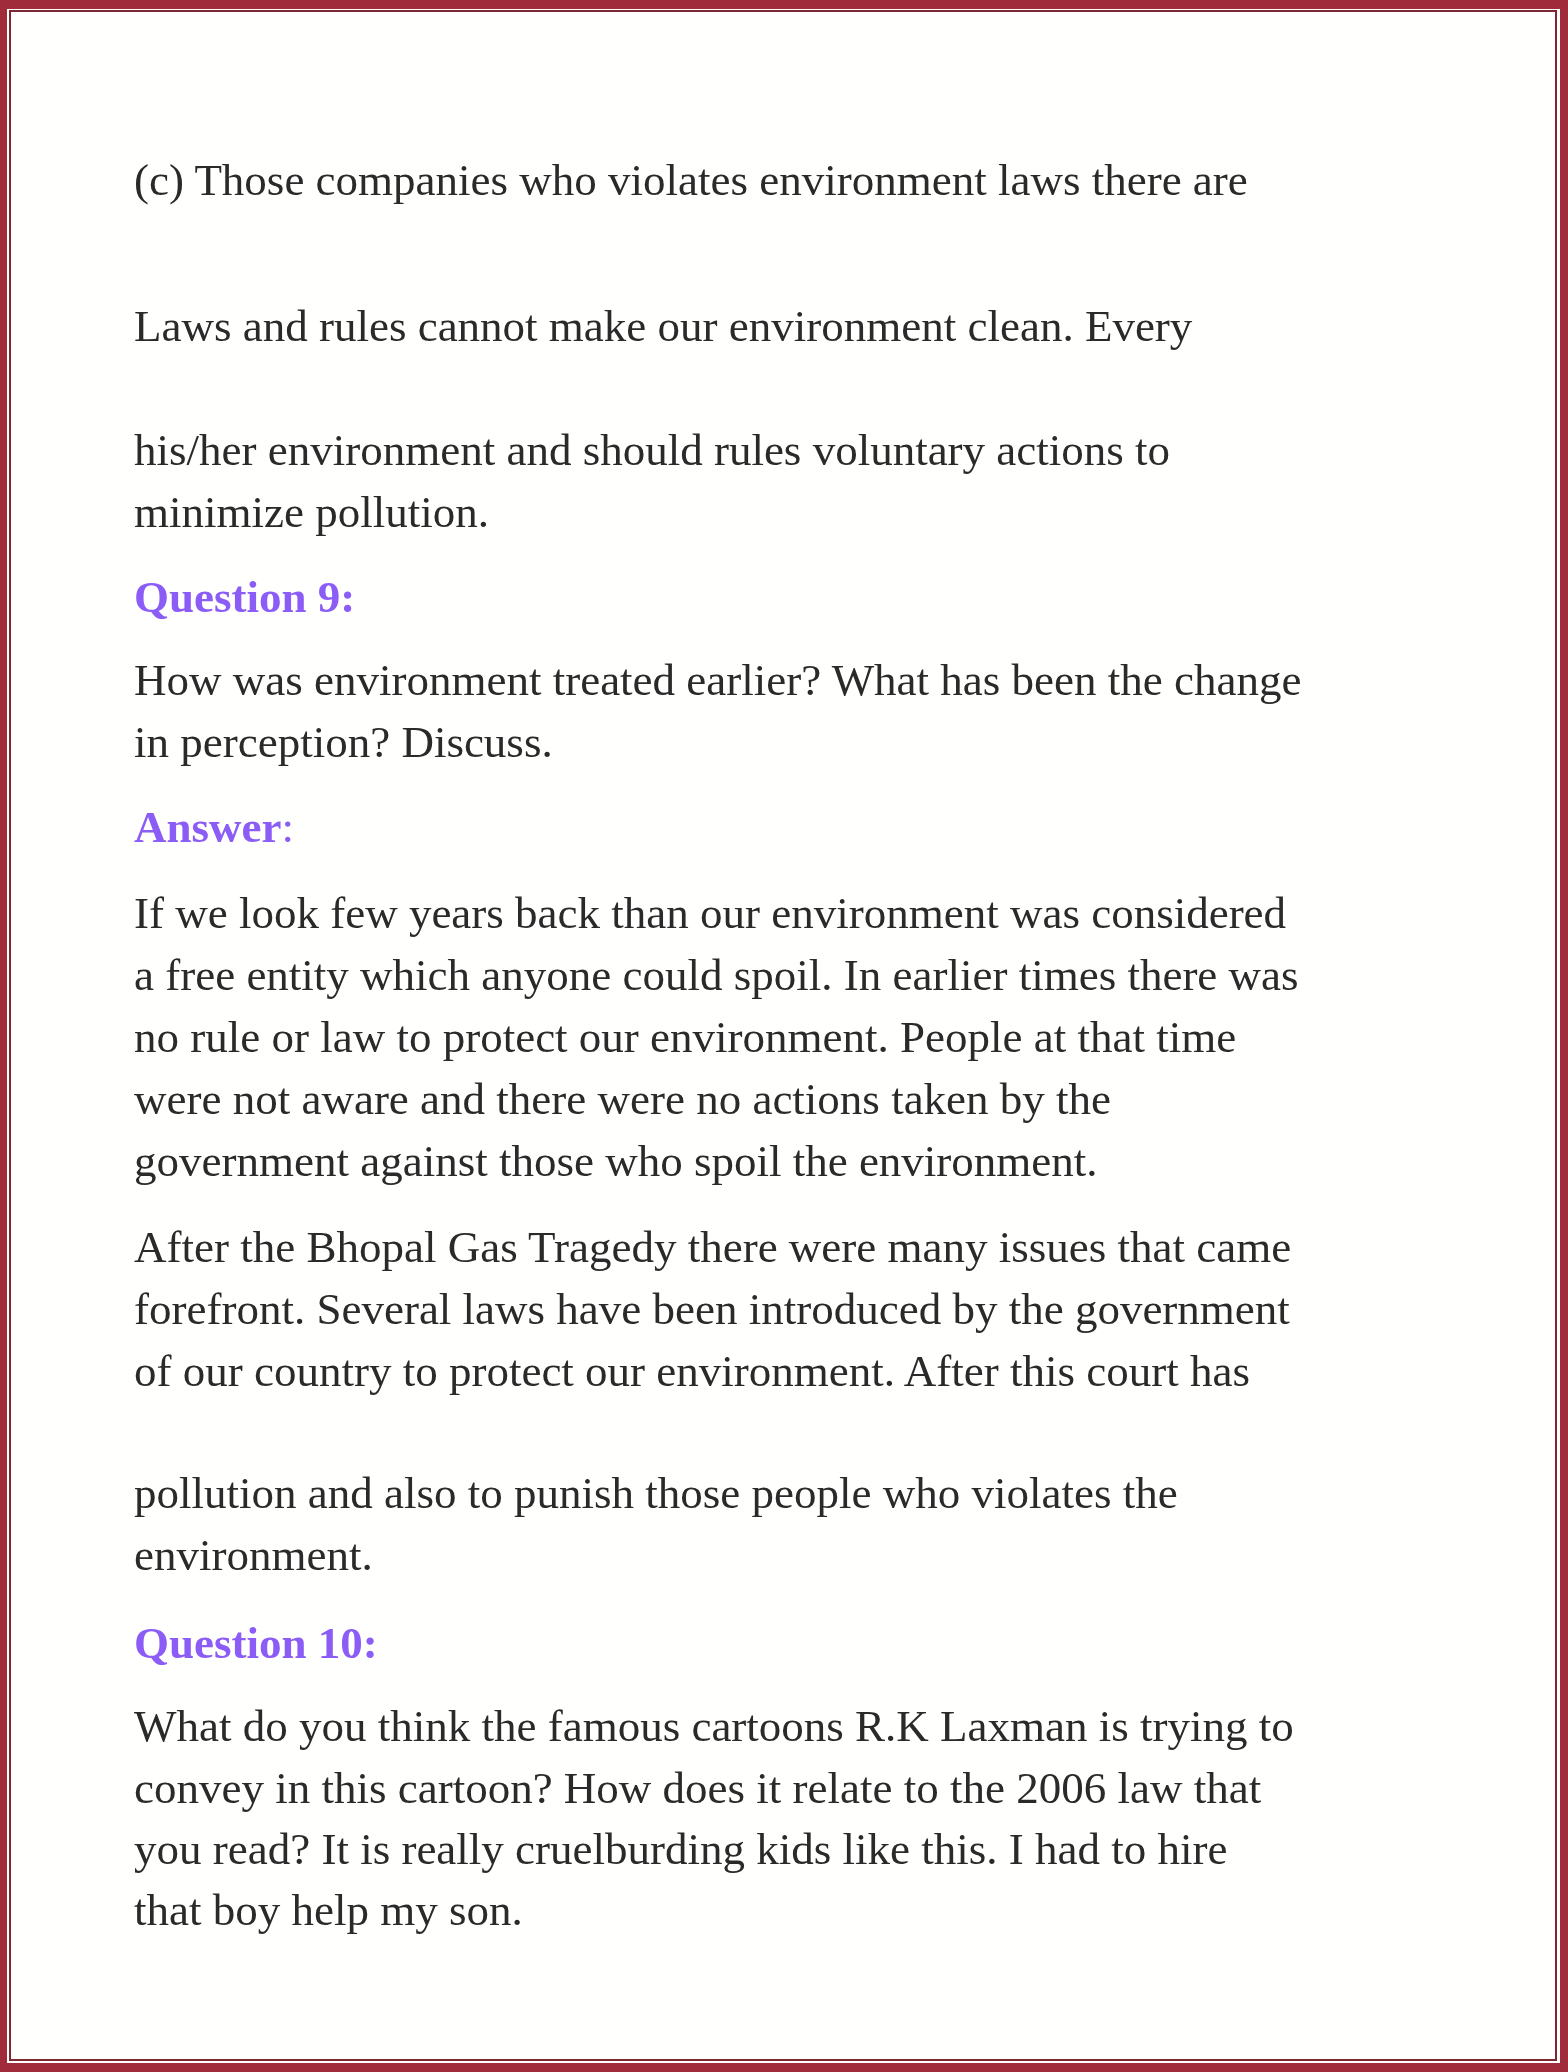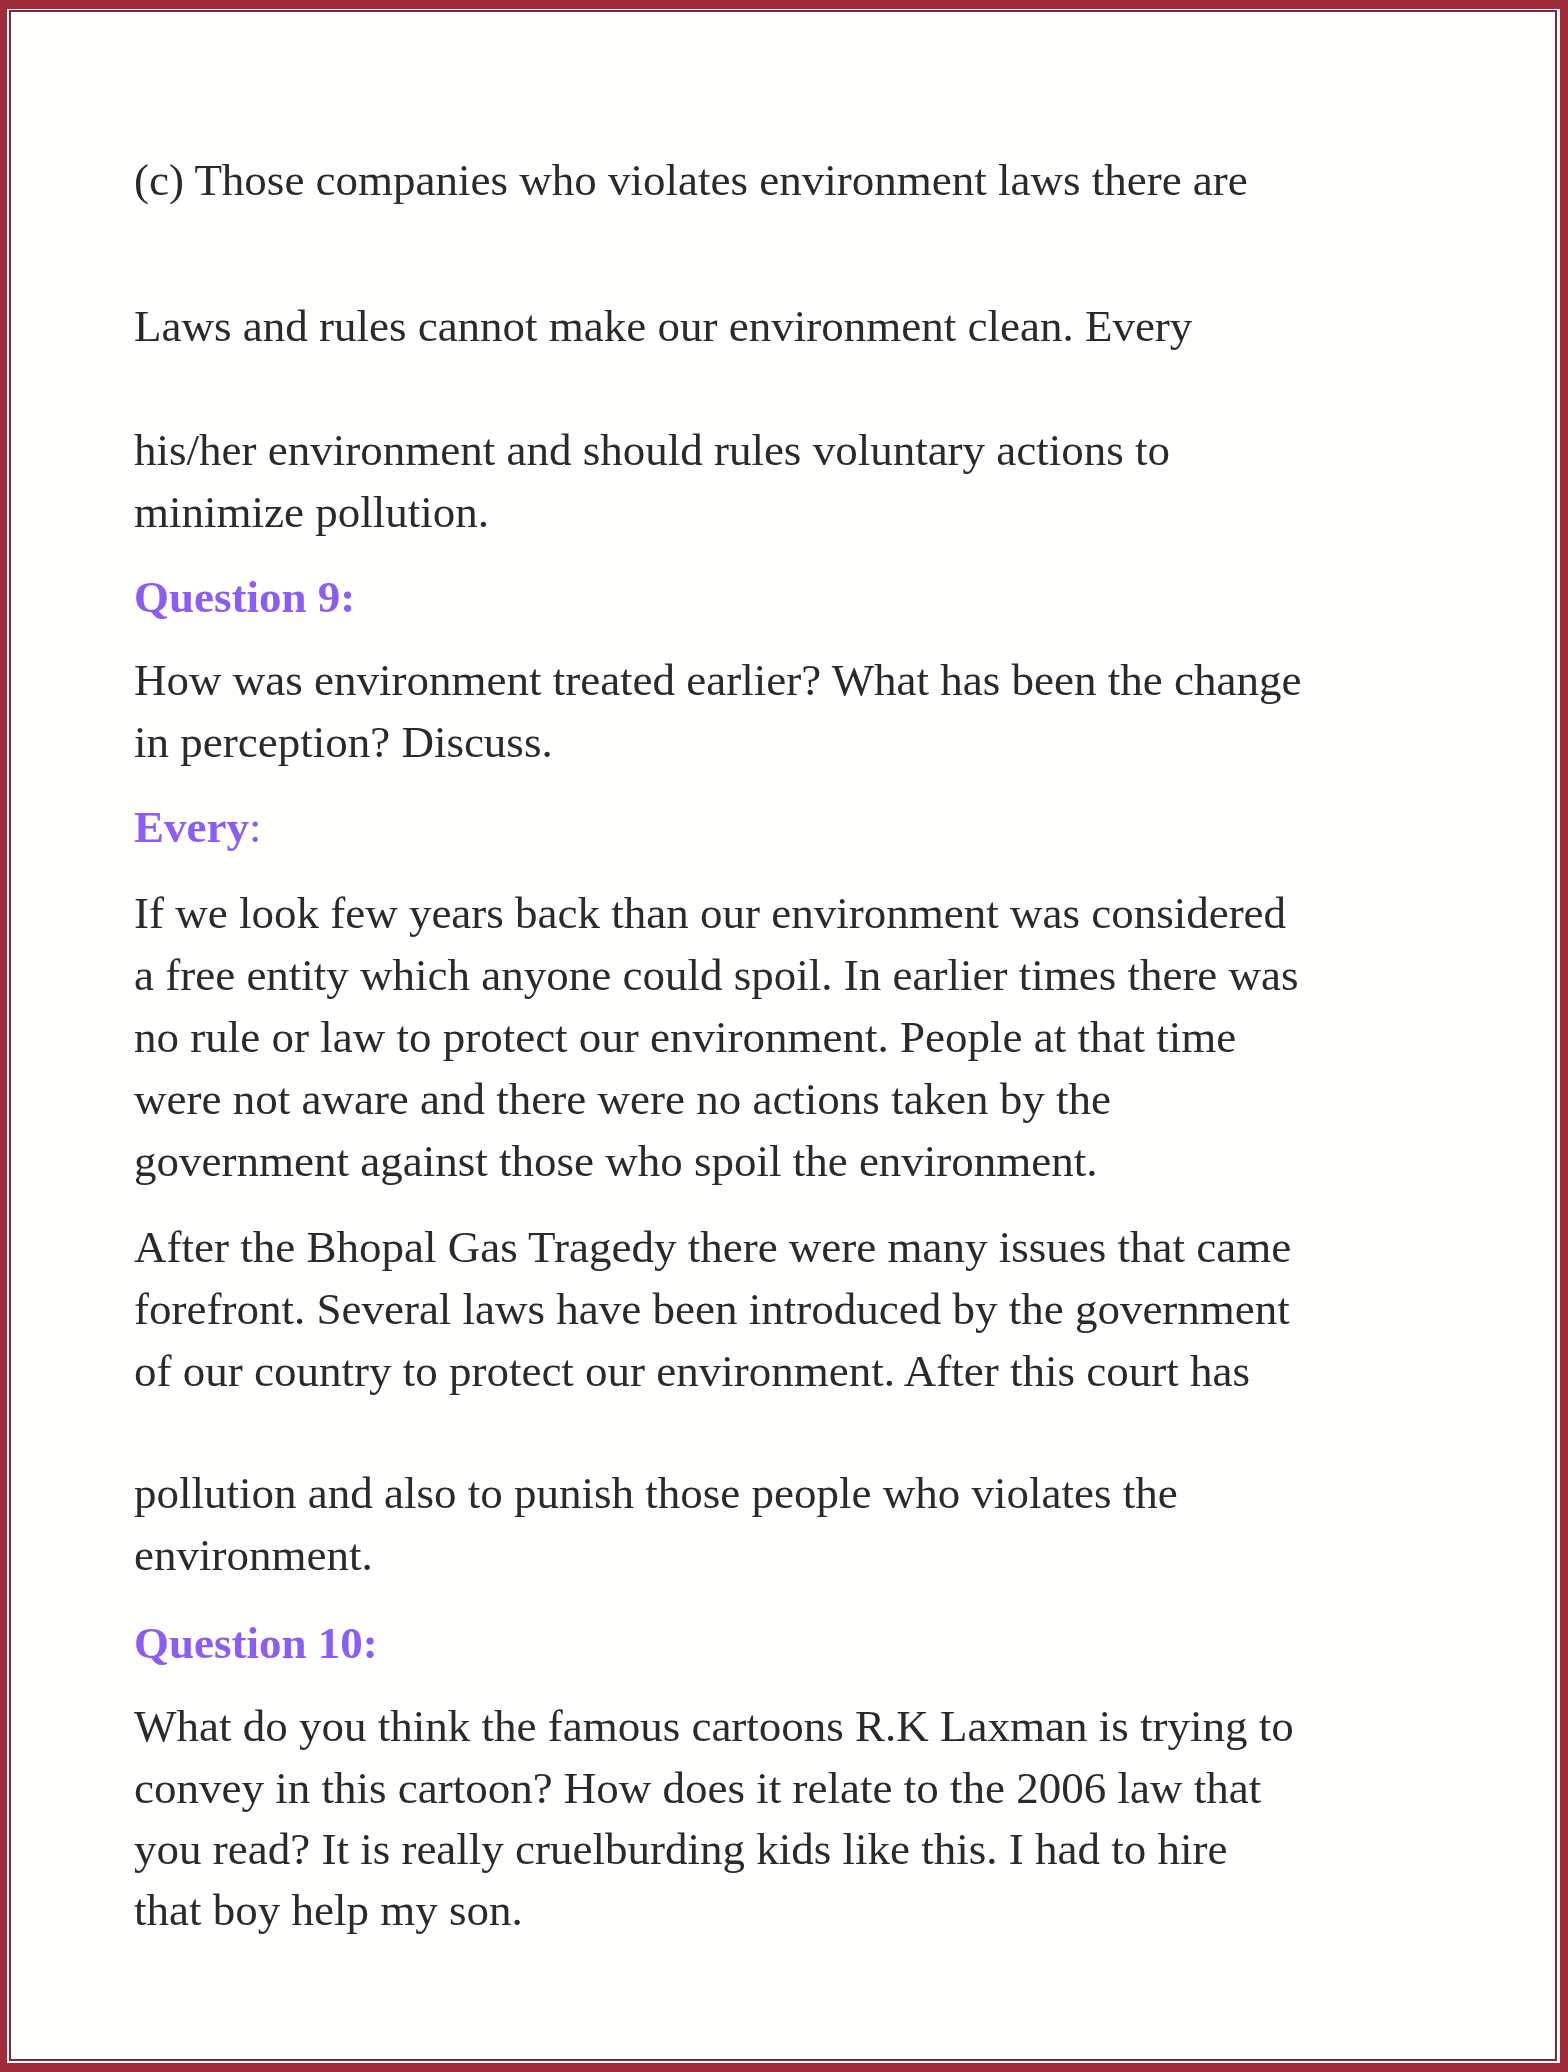--- a/index.html
+++ b/index.html
@@ -65,21 +65,21 @@
 
   <div class="line" style="top:284px">Laws and rules cannot make our environment clean. Every</div>
   <div class="line" style="top:408px">his/her environment and should rules voluntary actions to</div>
   <div class="line" style="top:470px">minimize  pollution.</div>
 
   <div class="line heading" style="top:555px">Question 9:</div>
 
   <div class="line" style="top:638px">How was environment treated earlier? What has been the change</div>
   <div class="line" style="top:700px">in perception? Discuss.</div>
 
-  <div class="line heading" style="top:785px"><span>Every</span><span class="regular-colon">:</span></div>
+  <div class="line heading" style="top:785px"><span>Answer</span><span class="regular-colon">:</span></div>
 
   <div class="line" style="top:871px">If we look few years back than our environment was considered</div>
   <div class="line" style="top:933px">a free entity which anyone could spoil. In earlier times there was</div>
   <div class="line" style="top:995px">no rule or law to protect our environment. People at that time</div>
   <div class="line" style="top:1057px">were not aware and there were no actions taken by the</div>
   <div class="line" style="top:1119px">government against those who spoil the environment.</div>
 
   <div class="line" style="top:1205px">After the Bhopal Gas Tragedy there were many issues that came</div>
   <div class="line" style="top:1267px">forefront. Several laws have been introduced by the government</div>
   <div class="line" style="top:1329px">of our country to protect our environment. After this court has</div>

